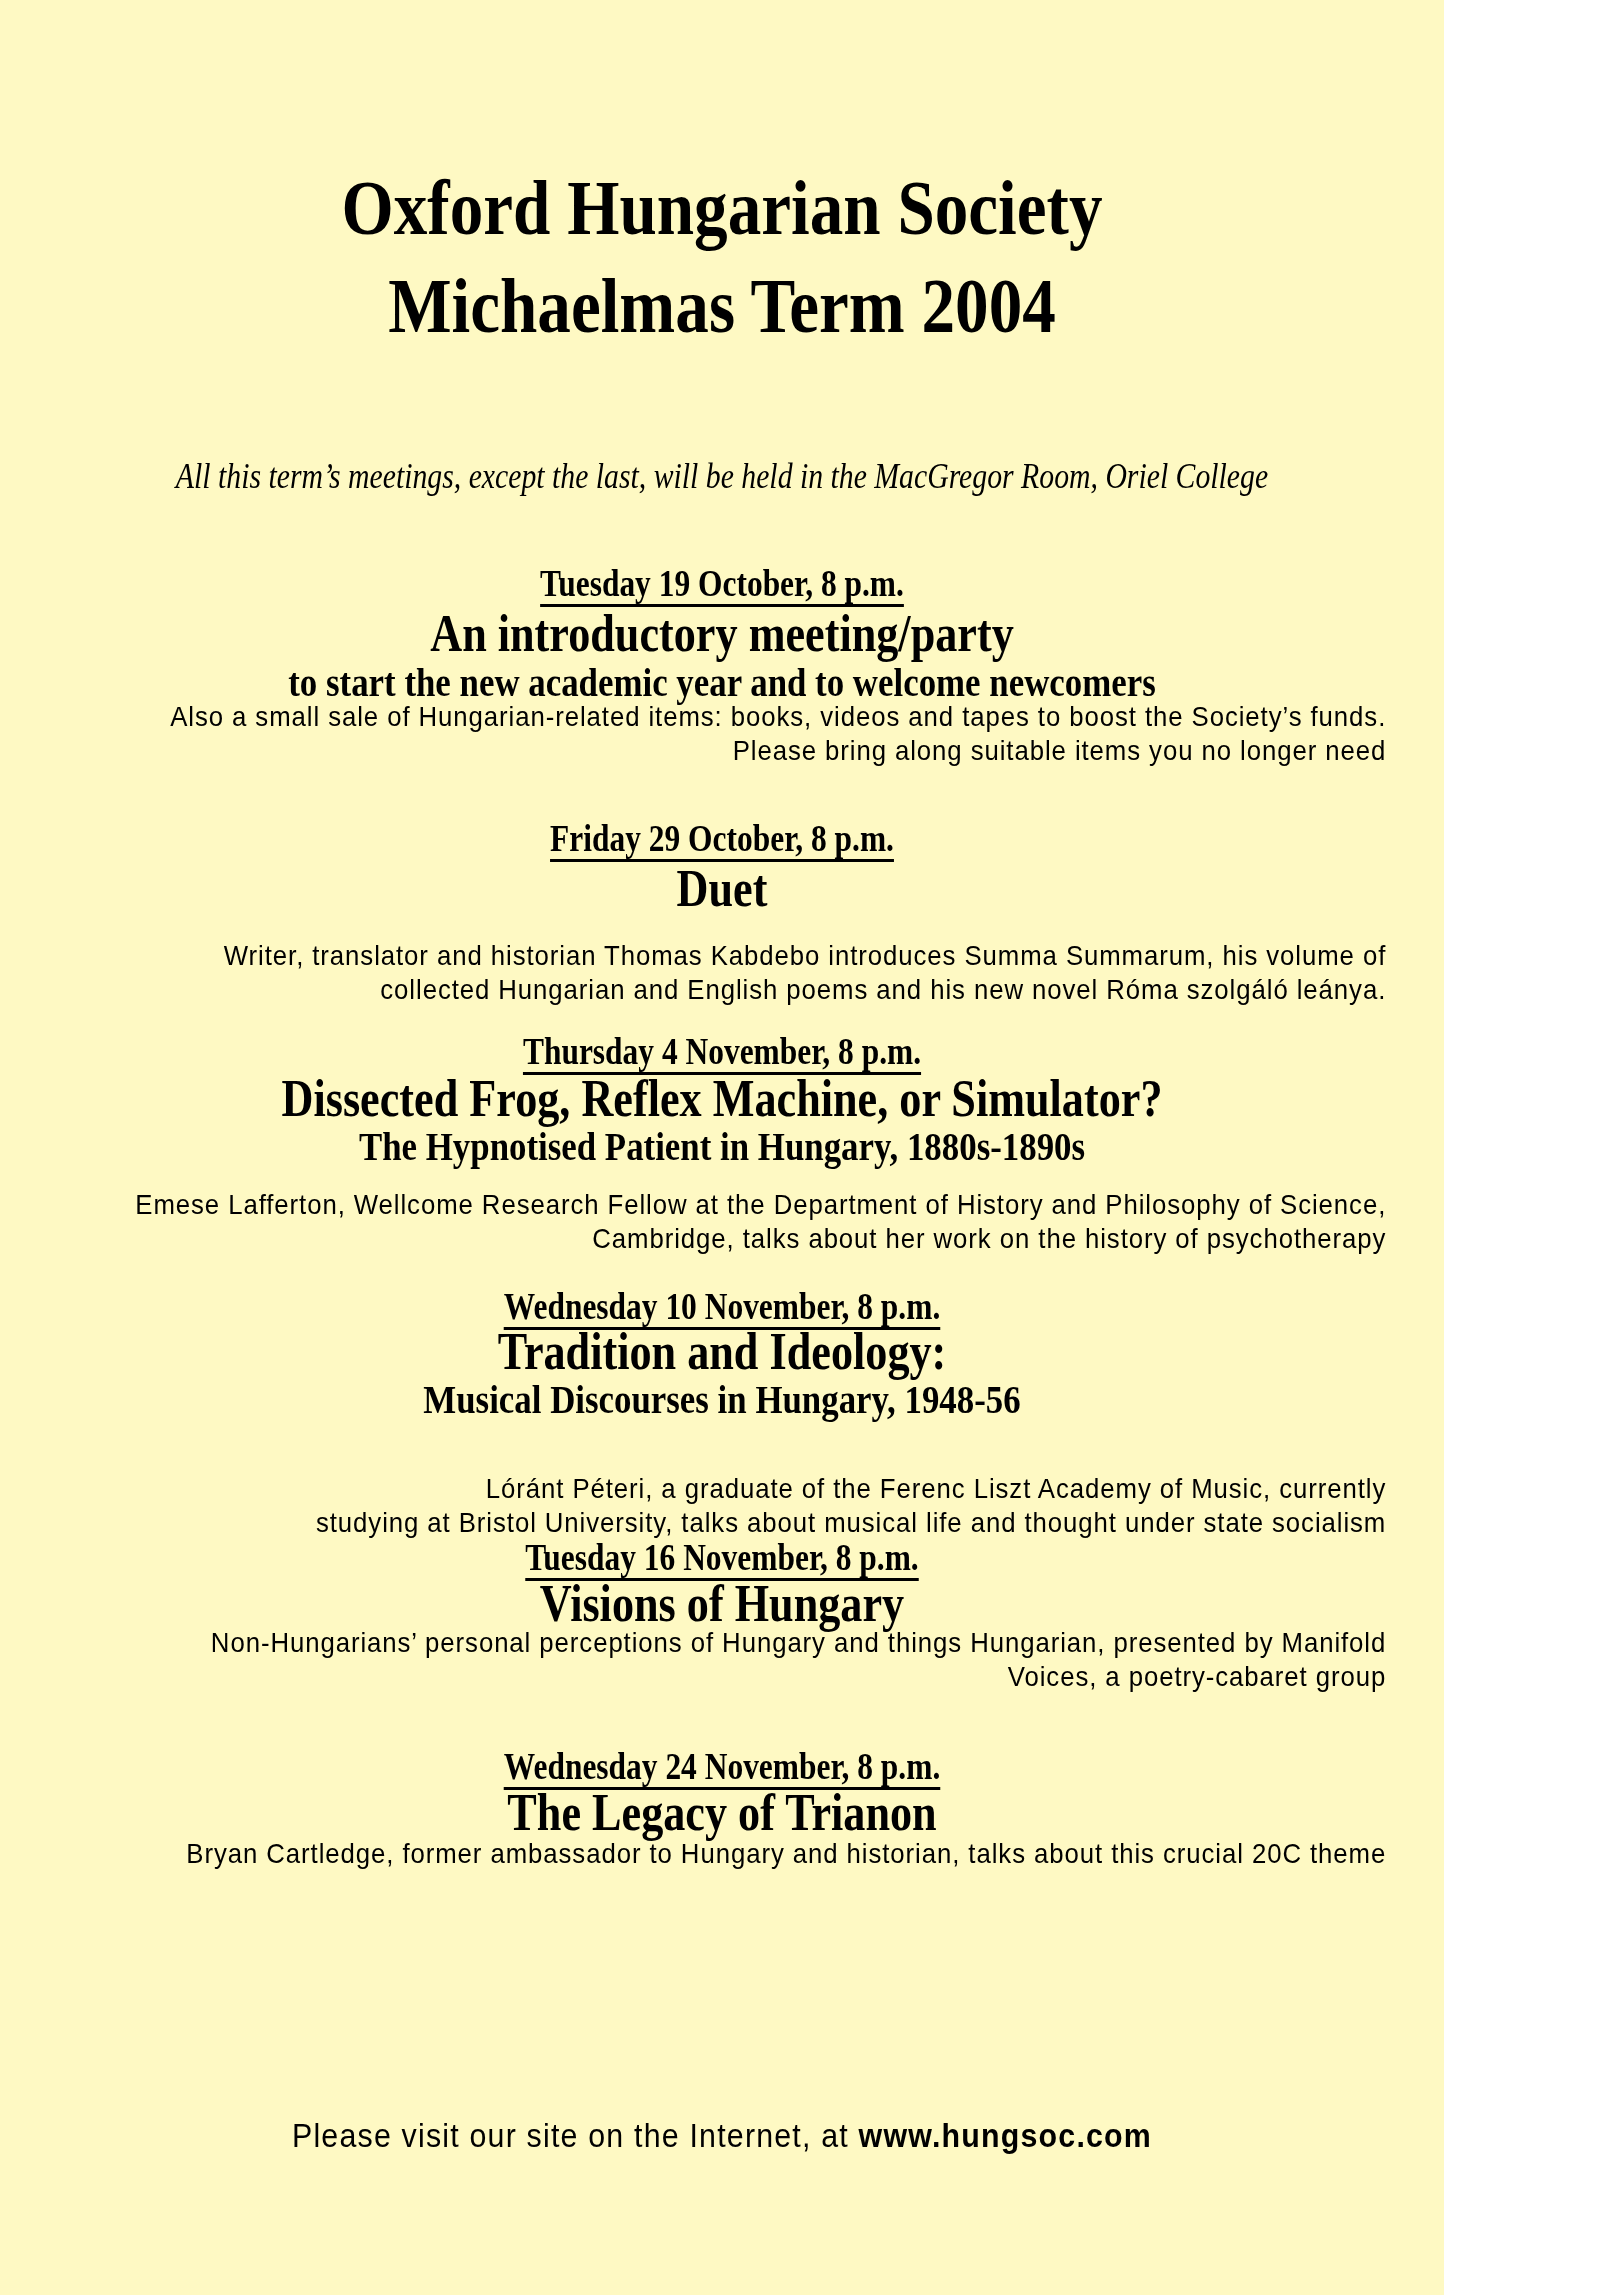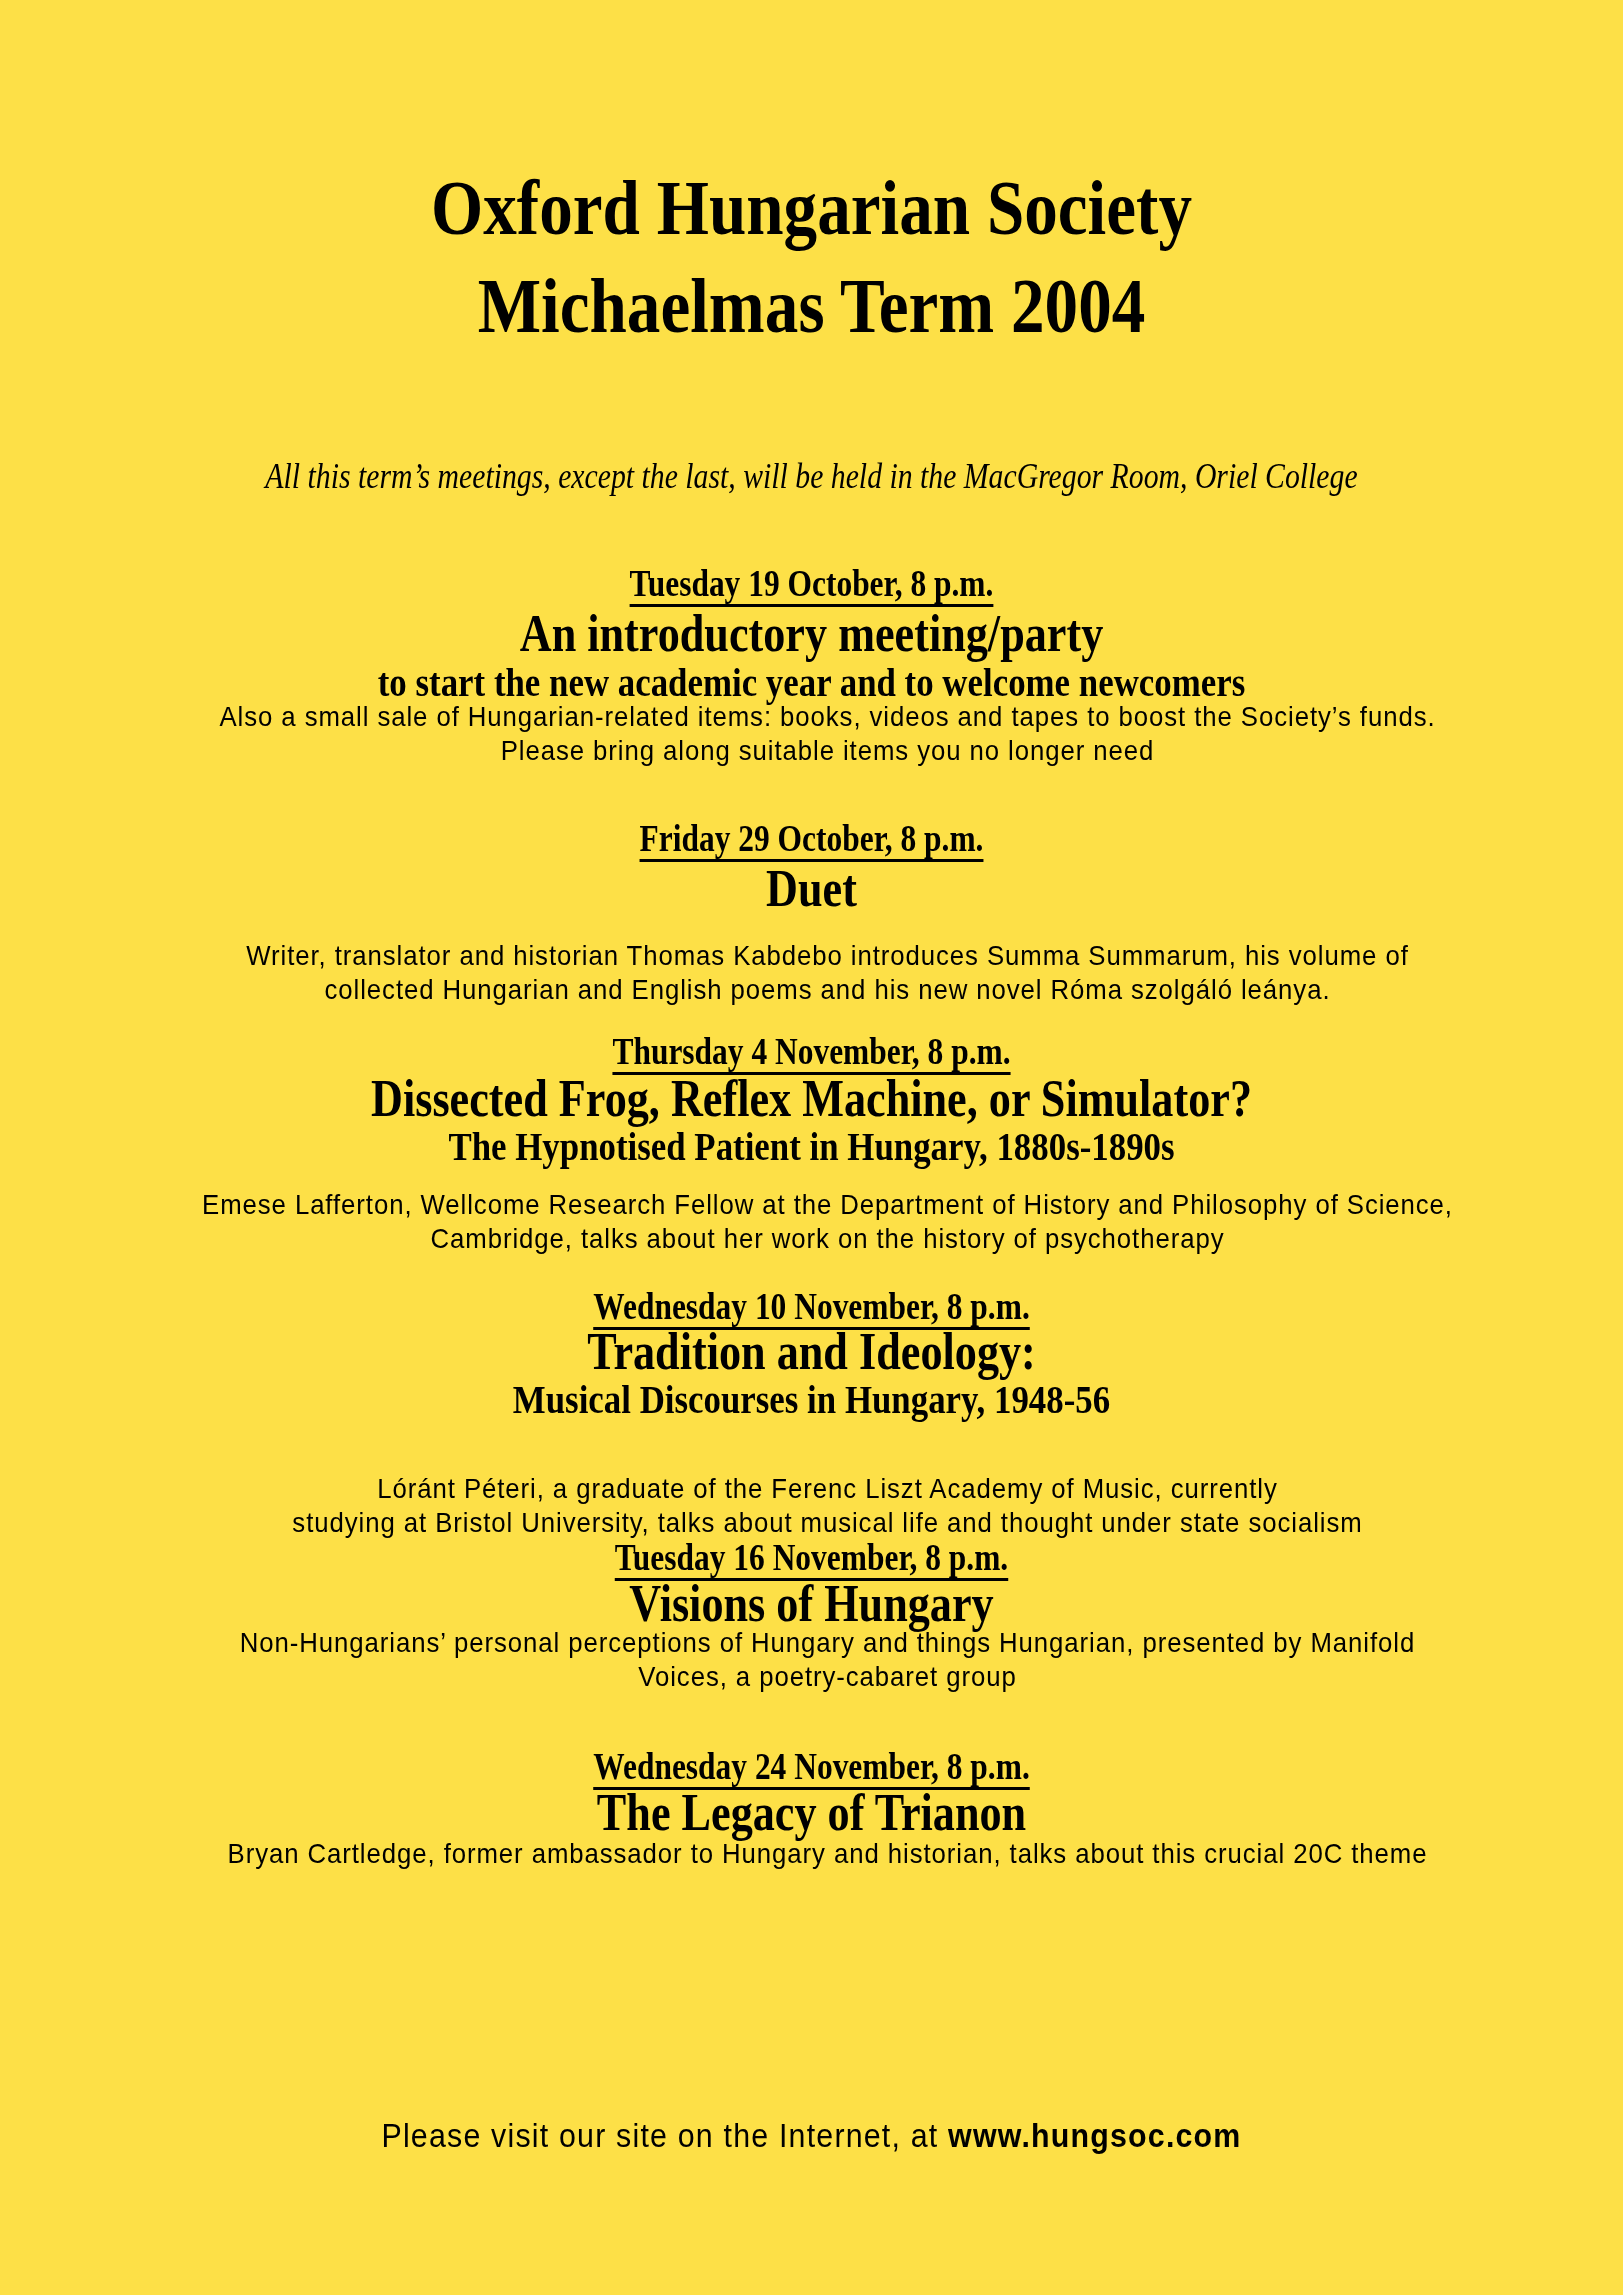--- a/index.html
+++ b/index.html
@@ -2,41 +2,40 @@
 <html style="font-size:10.5px"><head>
 <meta charset="utf-8">
 <style>
   html, body {
     margin: 0;
     padding: 0;
     background: #ffffff;
   }
   .page {
     position: relative;
-    width: 1623px;
+    width: 1444px;
     height: 2295px;
-    background: #fde047;
+    background: #fef9c3;
     color: #000000;
     overflow: hidden;
   }
   .line {
     position: absolute;
     left: 0;
     width: 100%;
     text-align: center;
     white-space: nowrap;
     color: #000000;
   }
   .block {
     position: absolute;
     left: 0;
     width: 100%;
-    text-align: center;
+    text-align: right;
     color: #000000;
-    margin-left: 16px;
   }
   .block > div { white-space: nowrap; }
 
   
   .cond  { transform: scaleX(0.85); }
   .cond9 { transform: scaleX(0.92); }
   .block.descb > div { transform: scaleX(0.92); }
   .block.noteb > div { transform: scaleX(0.83); }
 
   .title {

